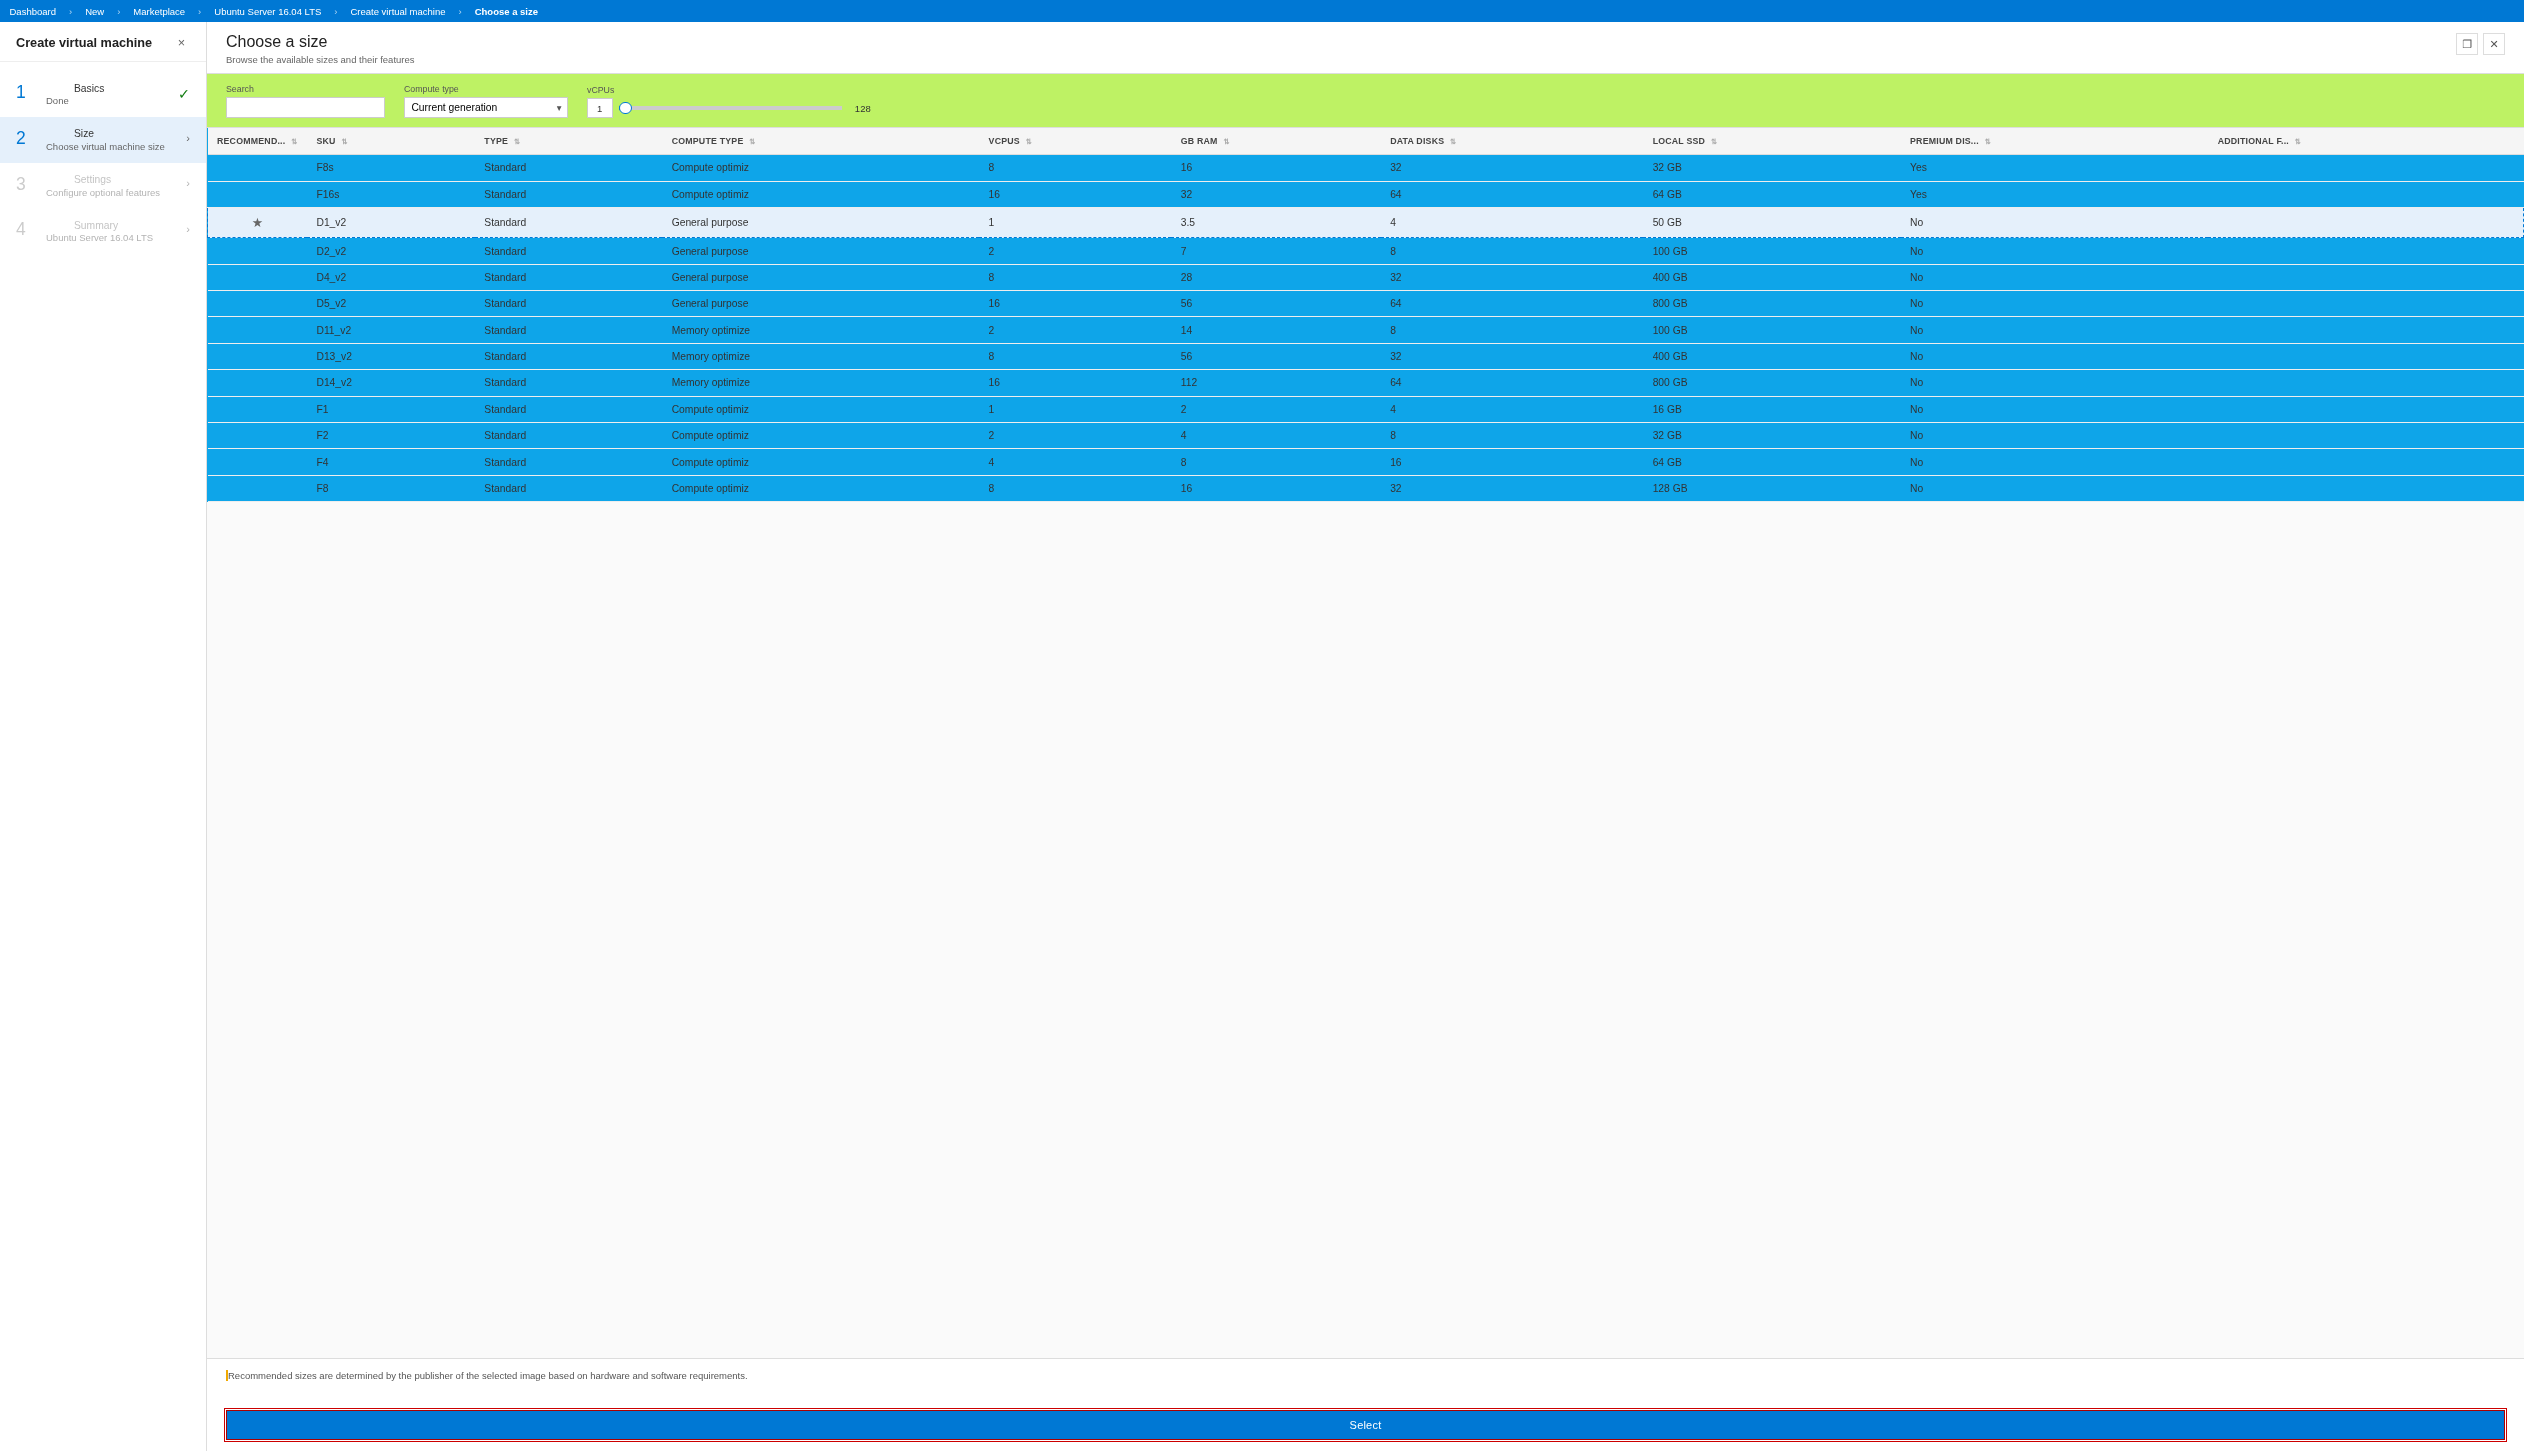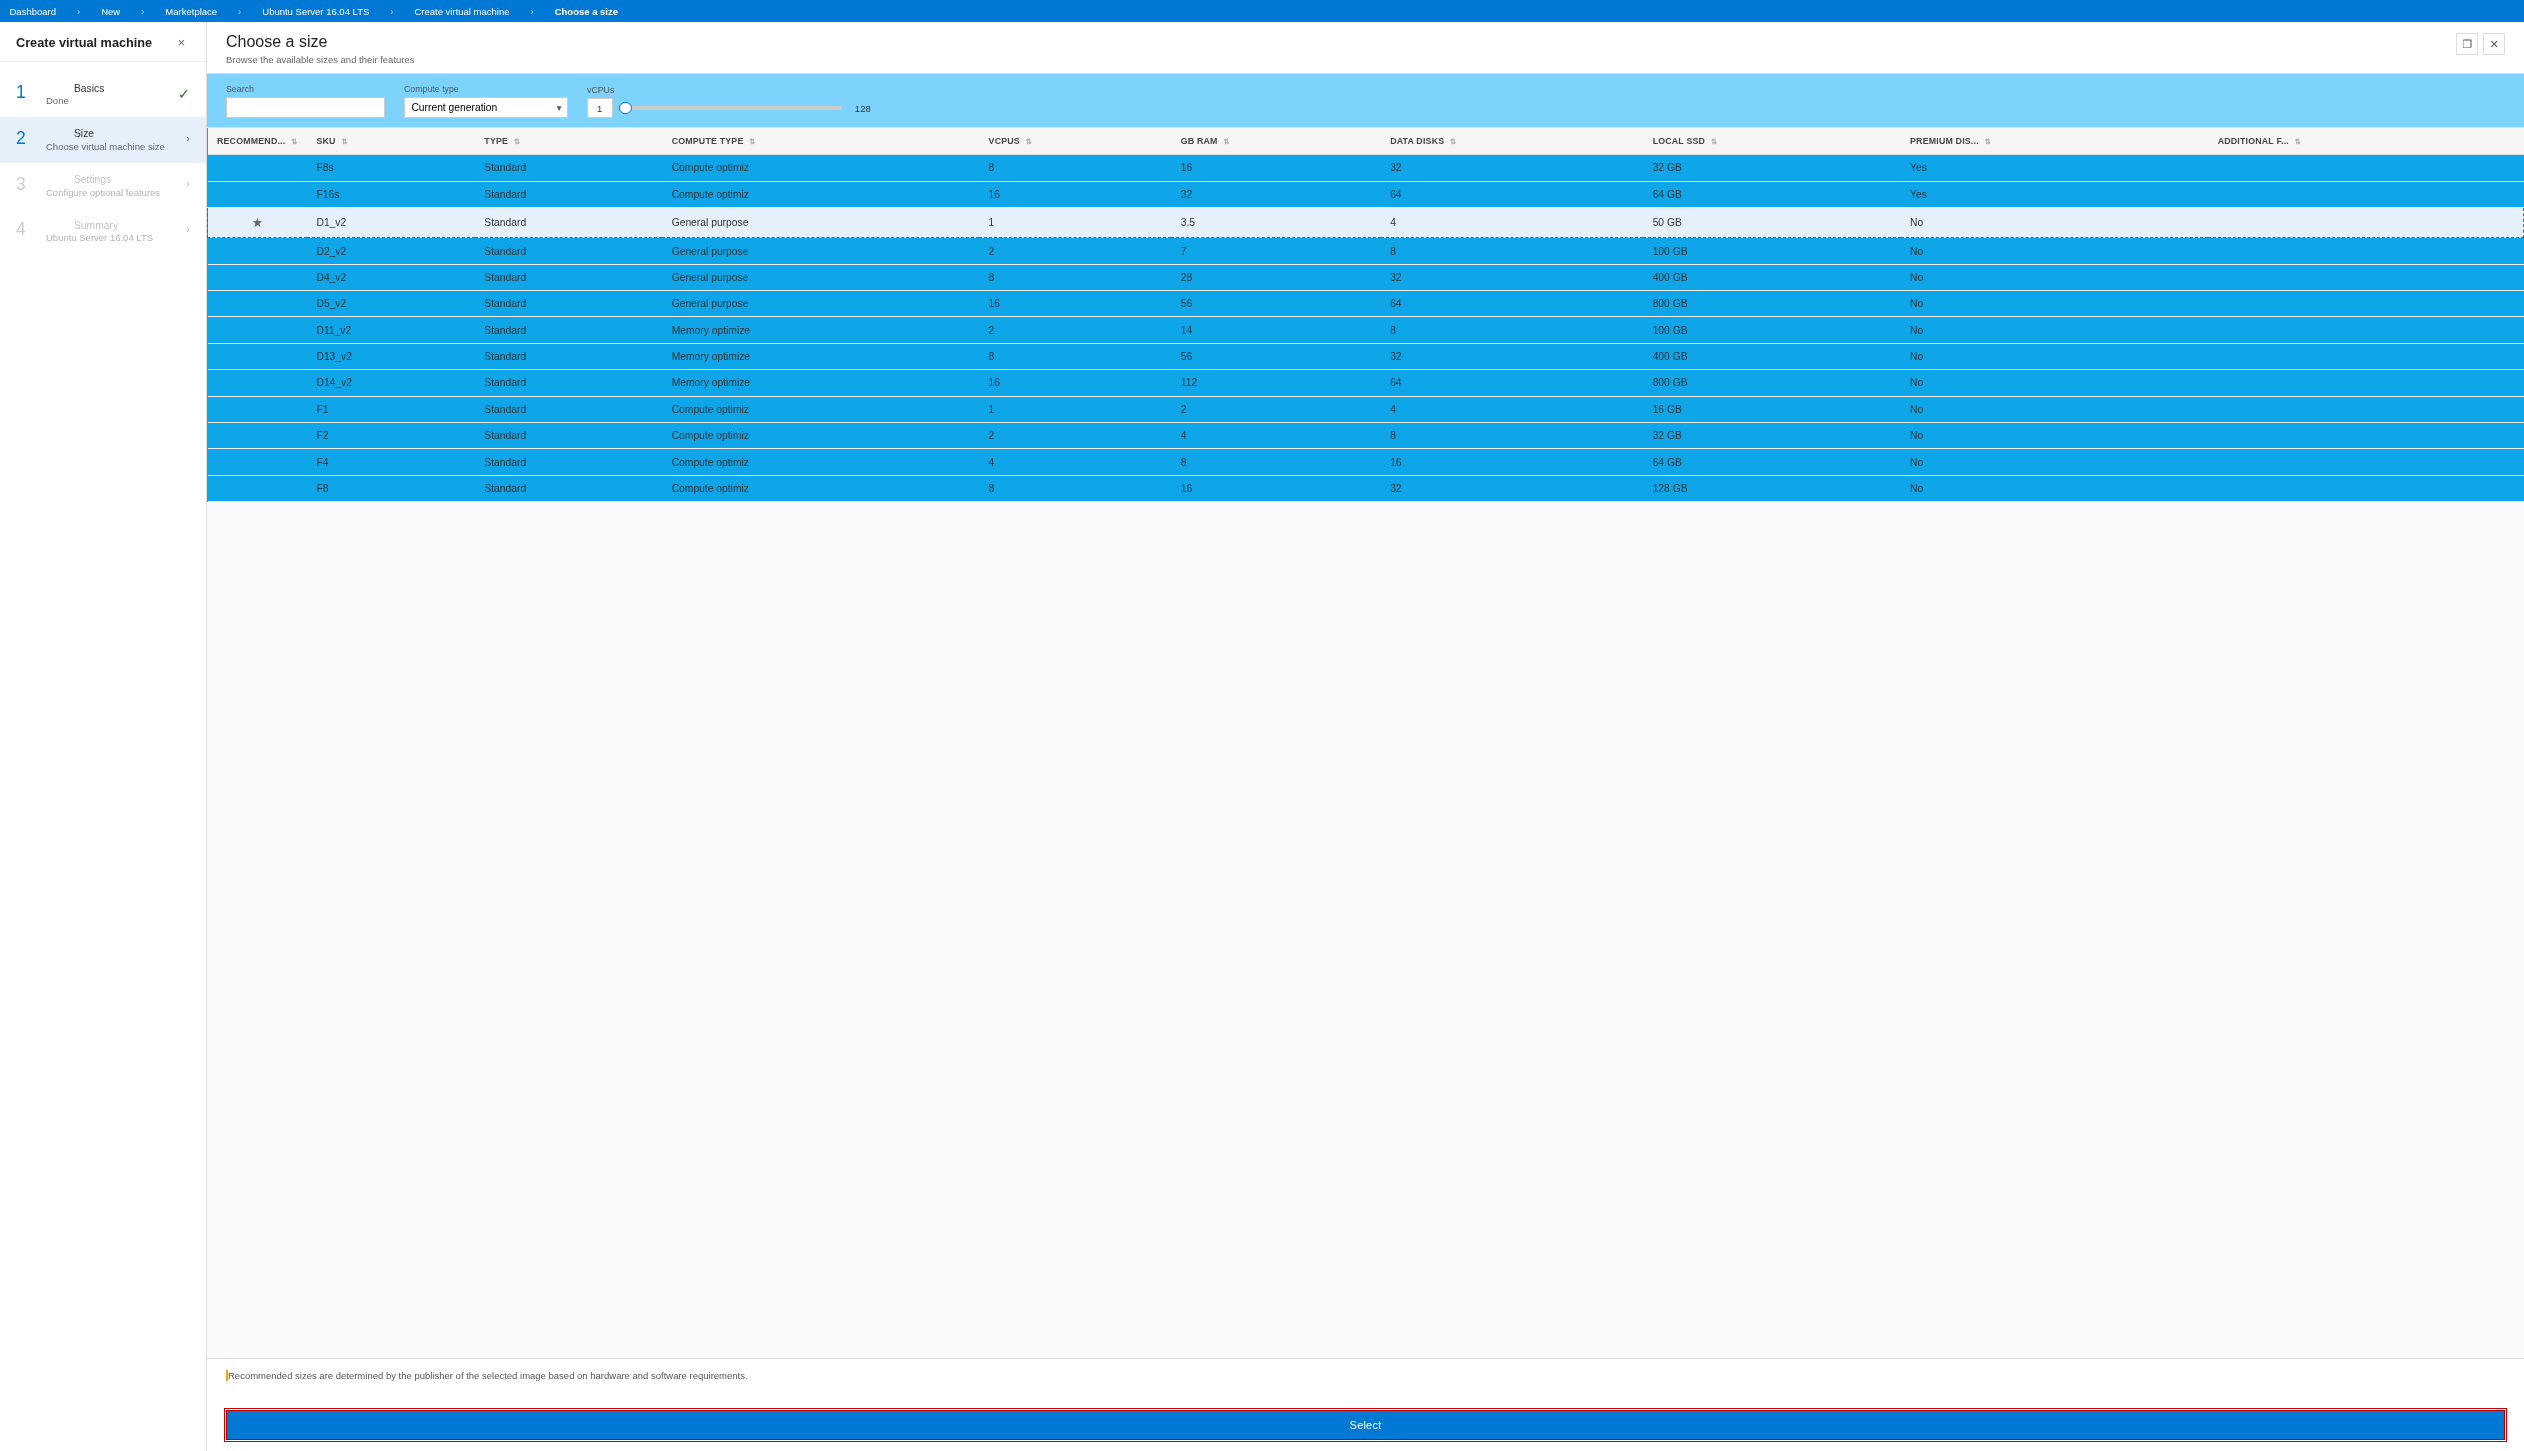--- a/index.html
+++ b/index.html
@@ -5,21 +5,21 @@
     * { box-sizing: border-box; margin: 0; padding: 0; font-family: 'Segoe UI', Arial, sans-serif; }
     body { background: #f0f0f0; font-size: 10.3px; color: #333; }
 
     .breadcrumb {
       background: #0078d4;
       color: #fff;
       padding: 3.2px 9.5px;
       font-size: 9.5px;
       display: flex;
       align-items: center;
-      gap: 21px;
+      gap: 13px;
       height: 22px;
     }
     .breadcrumb a { color: #fff; text-decoration: none; cursor: pointer; }
     .breadcrumb .sep { opacity: 0.7; }
     .breadcrumb .current { font-weight: 600; }
 
     .main-layout {
       display: flex;
       height: calc(100vh - 22px);
       overflow: hidden;
@@ -148,21 +148,21 @@
       cursor: pointer;
       font-size: 11px;
       display: flex;
       align-items: center;
       justify-content: center;
       color: #555;
     }
 
     
     .filter-bar {
-      background: #7dd3fc;
+      background: #bef264;
       padding: 9.5px 19px;
       display: flex;
       align-items: flex-end;
       gap: 19px;
       border-bottom: 0.8px solid #ddd;
     }
     .filter-group {
       display: flex;
       flex-direction: column;
       gap: 3.2px;

